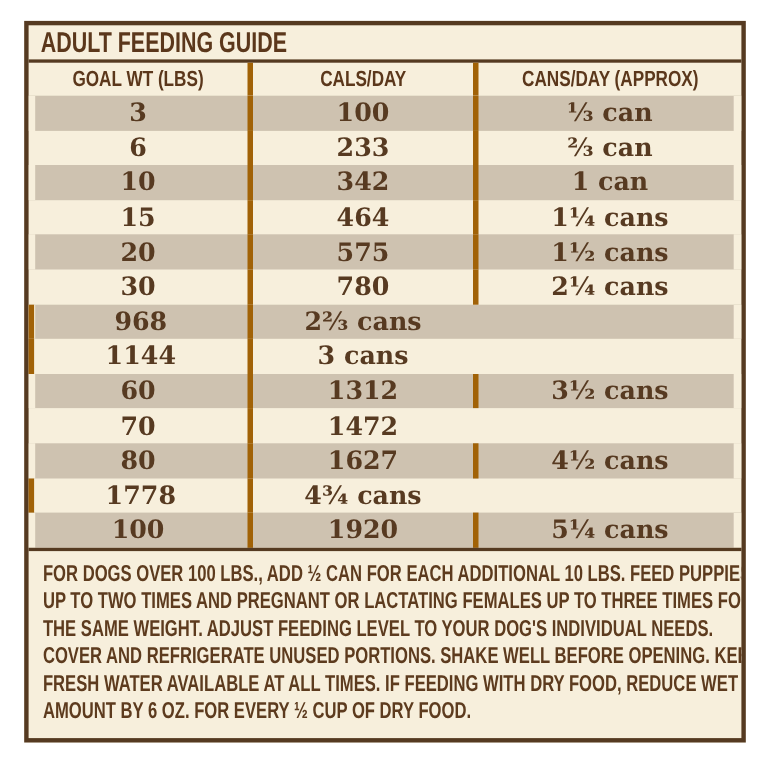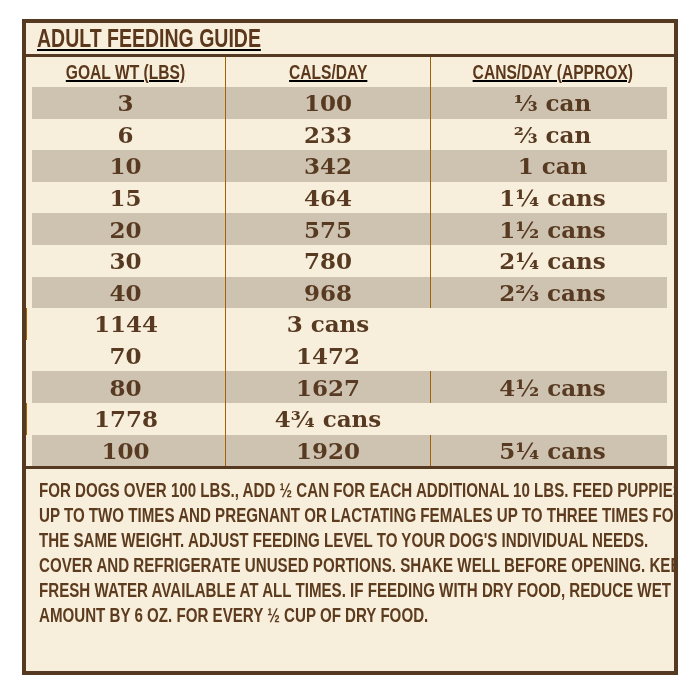--- a/index.html
+++ b/index.html
@@ -31,21 +31,20 @@
   }
   
   .title-row {
     height: 31px;
     flex: 0 0 31px;
     border-bottom: 3px solid #553a21;
     display: flex;
     align-items: center;
     padding-left: 11px;
     overflow: hidden;
-    text-decoration: underline;
   }
   .title-text {
     font-weight: bold;
     font-size: 26px;
     letter-spacing: 0px;
     color: #5b371b;
     white-space: nowrap;
     transform: scaleX(0.75);
     transform-origin: 0 50%;
   }
@@ -54,26 +53,25 @@
     display: grid;
     grid-template-columns: 199px 205px 1fr;
   }
   .cell {
     display: flex;
     align-items: center;
     justify-content: center;
     overflow: hidden;
   }
   .cell.sep {
-    border-left: 1px solid #a16207;
+    border-left: 5px solid #a16207;
   }
   .header-row {
     height: 30px;
     flex: 0 0 30px;
-    text-decoration: underline;
   }
   .header-row .cell span {
     font-weight: bold;
     font-size: 20px;
     color: #5b371b;
     white-space: nowrap;
     transform: scaleX(0.78);
     transform-origin: 50% 50%;
   }
   .tbody {
@@ -193,36 +191,44 @@
             <span class="num">30</span>
           </div>
           <div class="cell sep">
             <span class="num">780</span>
           </div>
           <div class="cell sep">
             <span class="num">2¼ cans</span>
           </div>
         </div>
         <div class="grid row tan">
-          <div class="cell">
-            <span class="num">40</span>
-          </div>
           <div class="cell sep">
             <span class="num">968</span>
           </div>
           <div class="cell sep">
             <span class="num">2⅔ cans</span>
           </div>
         </div>
         <div class="grid row cream">
           <div class="cell sep">
             <span class="num">1144</span>
           </div>
           <div class="cell sep">
             <span class="num">3 cans</span>
+          </div>
+        </div>
+        <div class="grid row tan">
+          <div class="cell">
+            <span class="num">60</span>
+          </div>
+          <div class="cell sep">
+            <span class="num">1312</span>
+          </div>
+          <div class="cell sep">
+            <span class="num">3½ cans</span>
           </div>
         </div>
         <div class="grid row cream">
           <div class="cell">
             <span class="num">70</span>
           </div>
           <div class="cell sep">
             <span class="num">1472</span>
           </div>
         </div>

